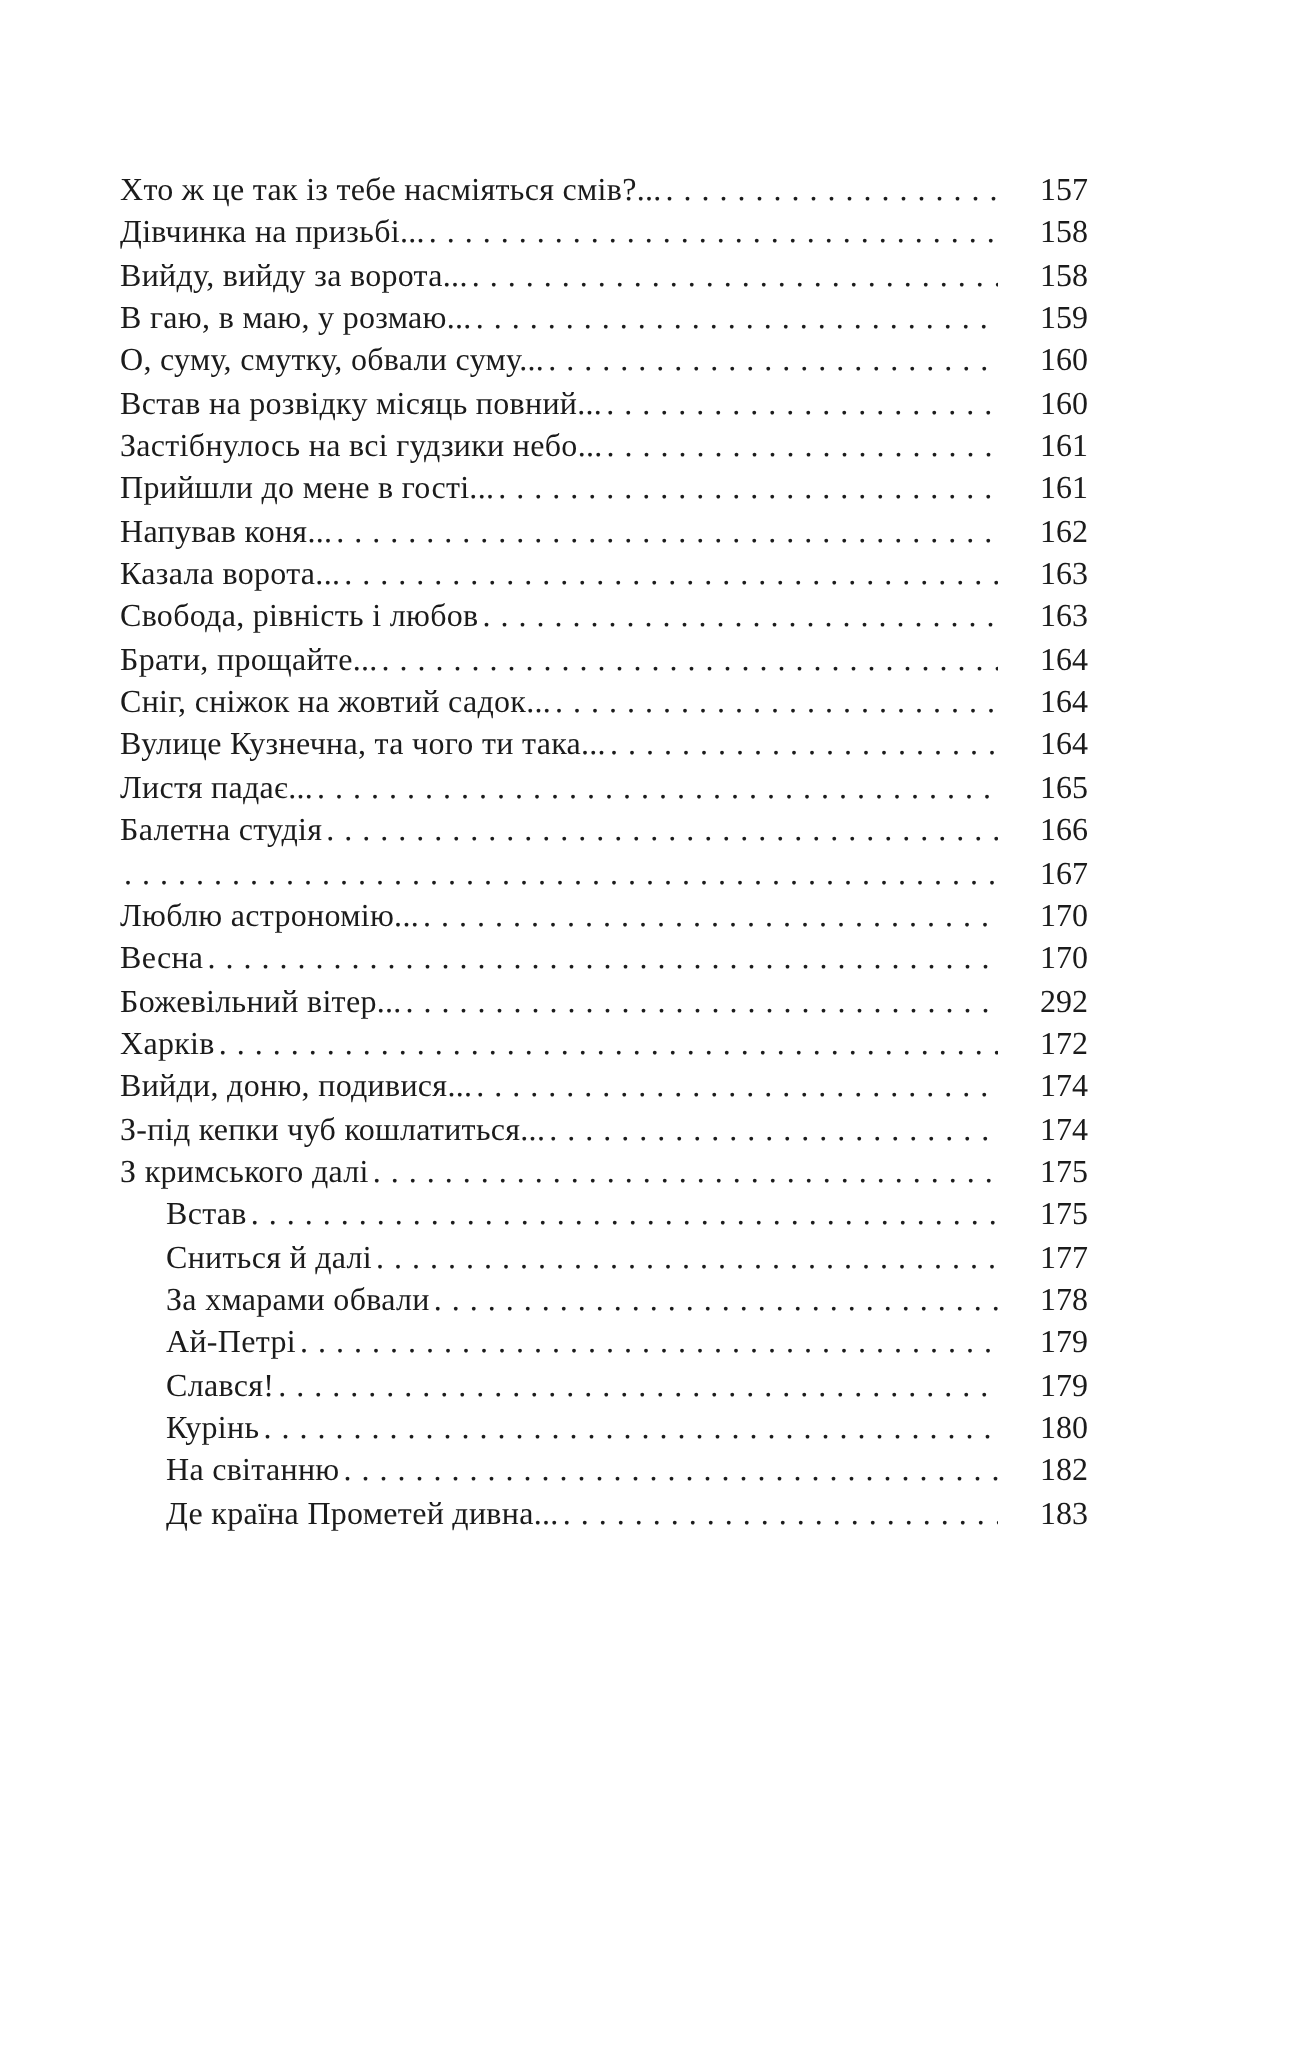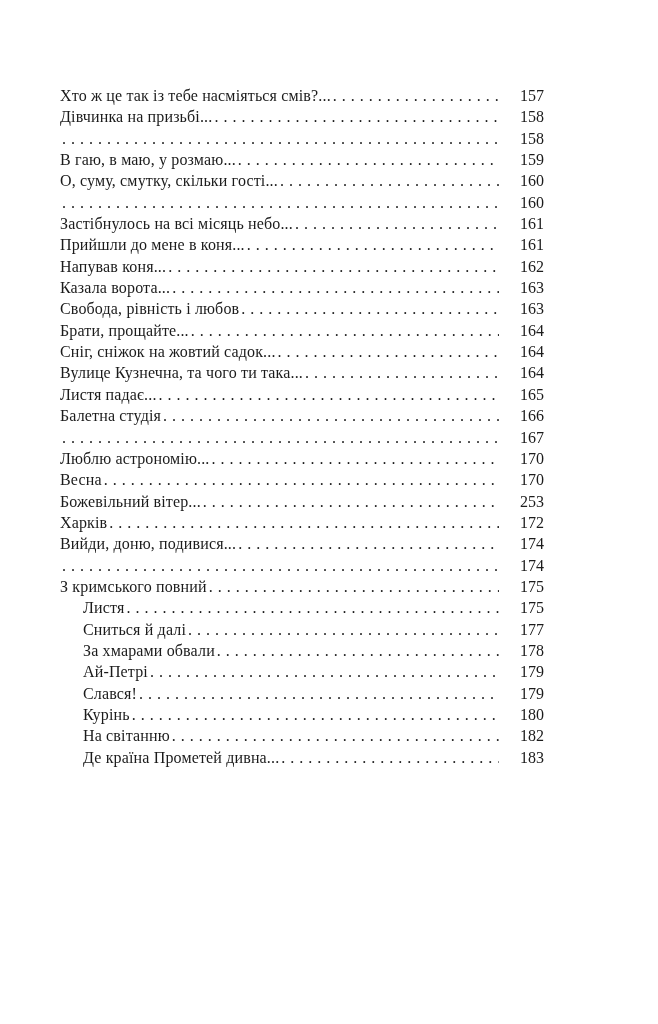--- a/index.html
+++ b/index.html
@@ -64,44 +64,46 @@
         <span class="toc-title">Хто ж це так із тебе насміяться смів?...</span>
         <span class="toc-leader"></span>
         <span class="toc-page">157</span>
       </div>
       <div class="toc-row">
         <span class="toc-title">Дівчинка на призьбі...</span>
         <span class="toc-leader"></span>
         <span class="toc-page">158</span>
       </div>
       <div class="toc-row">
+        <span class="toc-title">Вийду, вийду за ворота...</span>
         <span class="toc-leader"></span>
         <span class="toc-page">158</span>
       </div>
       <div class="toc-row">
         <span class="toc-title">В гаю, в маю, у розмаю...</span>
         <span class="toc-leader"></span>
         <span class="toc-page">159</span>
       </div>
       <div class="toc-row">
-        <span class="toc-title">О, суму, смутку, скільки гості...</span>
+        <span class="toc-title">О, суму, смутку, обвали суму...</span>
         <span class="toc-leader"></span>
         <span class="toc-page">160</span>
       </div>
       <div class="toc-row">
+        <span class="toc-title">Встав на розвідку місяць повний...</span>
         <span class="toc-leader"></span>
         <span class="toc-page">160</span>
       </div>
       <div class="toc-row">
-        <span class="toc-title">Застібнулось на всі місяць небо...</span>
+        <span class="toc-title">Застібнулось на всі гудзики небо...</span>
         <span class="toc-leader"></span>
         <span class="toc-page">161</span>
       </div>
       <div class="toc-row">
-        <span class="toc-title">Прийшли до мене в коня...</span>
+        <span class="toc-title">Прийшли до мене в гості...</span>
         <span class="toc-leader"></span>
         <span class="toc-page">161</span>
       </div>
       <div class="toc-row">
         <span class="toc-title">Напував коня...</span>
         <span class="toc-leader"></span>
         <span class="toc-page">162</span>
       </div>
       <div class="toc-row">
         <span class="toc-title">Казала ворота...</span>
@@ -148,43 +150,44 @@
         <span class="toc-page">170</span>
       </div>
       <div class="toc-row">
         <span class="toc-title">Весна</span>
         <span class="toc-leader"></span>
         <span class="toc-page">170</span>
       </div>
       <div class="toc-row">
         <span class="toc-title">Божевільний вітер...</span>
         <span class="toc-leader"></span>
-        <span class="toc-page">253</span>
+        <span class="toc-page">292</span>
       </div>
       <div class="toc-row">
         <span class="toc-title">Харків</span>
         <span class="toc-leader"></span>
         <span class="toc-page">172</span>
       </div>
       <div class="toc-row">
         <span class="toc-title">Вийди, доню, подивися...</span>
         <span class="toc-leader"></span>
         <span class="toc-page">174</span>
       </div>
       <div class="toc-row">
+        <span class="toc-title">З-під кепки чуб кошлатиться...</span>
         <span class="toc-leader"></span>
         <span class="toc-page">174</span>
       </div>
       <div class="toc-row">
-        <span class="toc-title">З кримського повний</span>
+        <span class="toc-title">З кримського далі</span>
         <span class="toc-leader"></span>
         <span class="toc-page">175</span>
       </div>
       <div class="toc-row indent-1">
-        <span class="toc-title">Листя</span>
+        <span class="toc-title">Встав</span>
         <span class="toc-leader"></span>
         <span class="toc-page">175</span>
       </div>
       <div class="toc-row indent-1">
         <span class="toc-title">Сниться й далі</span>
         <span class="toc-leader"></span>
         <span class="toc-page">177</span>
       </div>
       <div class="toc-row indent-1">
         <span class="toc-title">За хмарами обвали</span>

